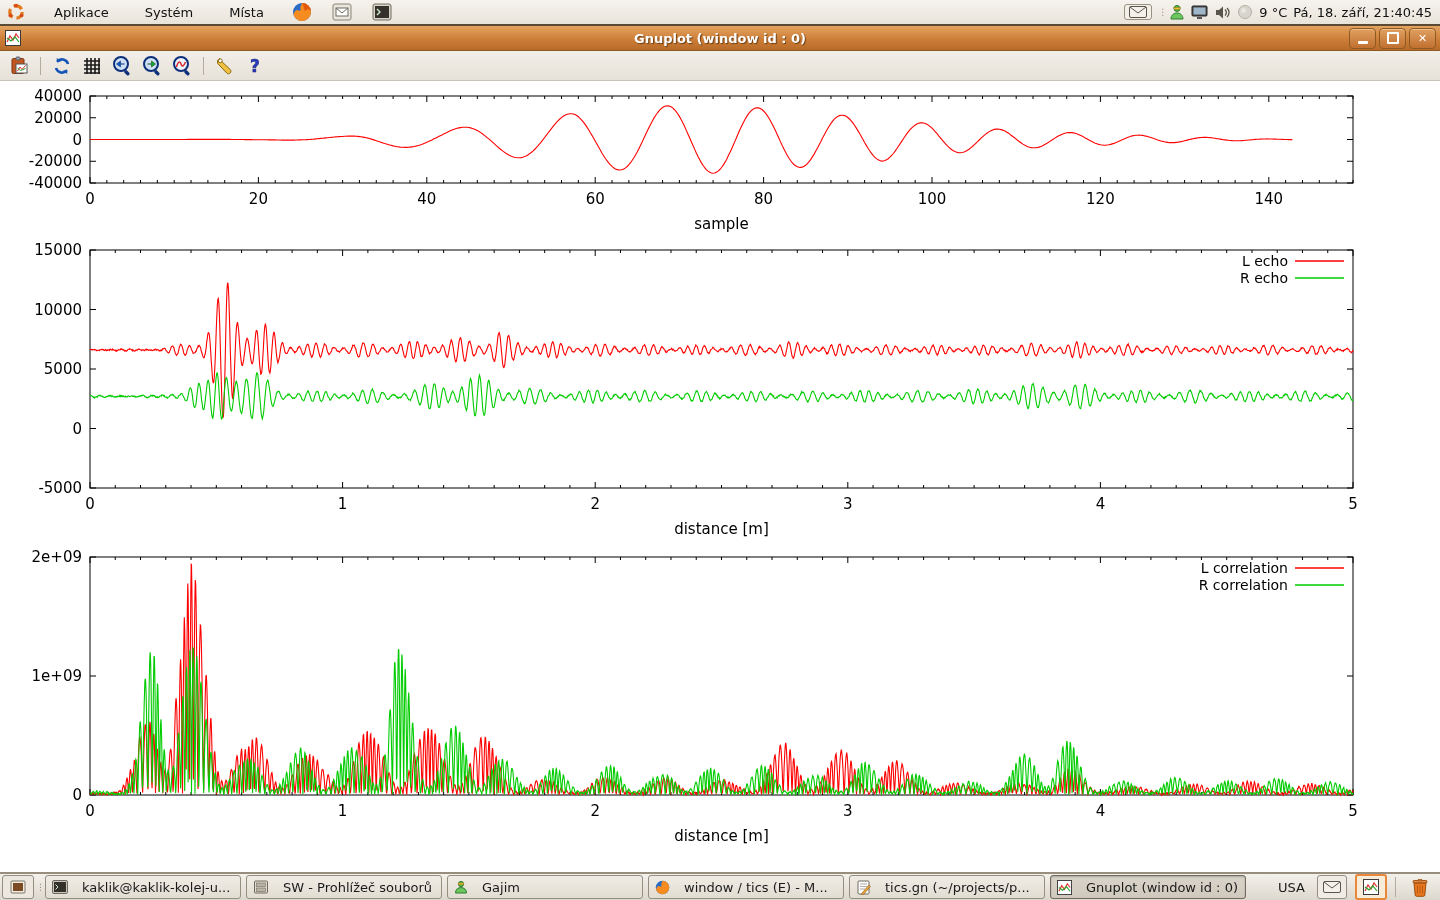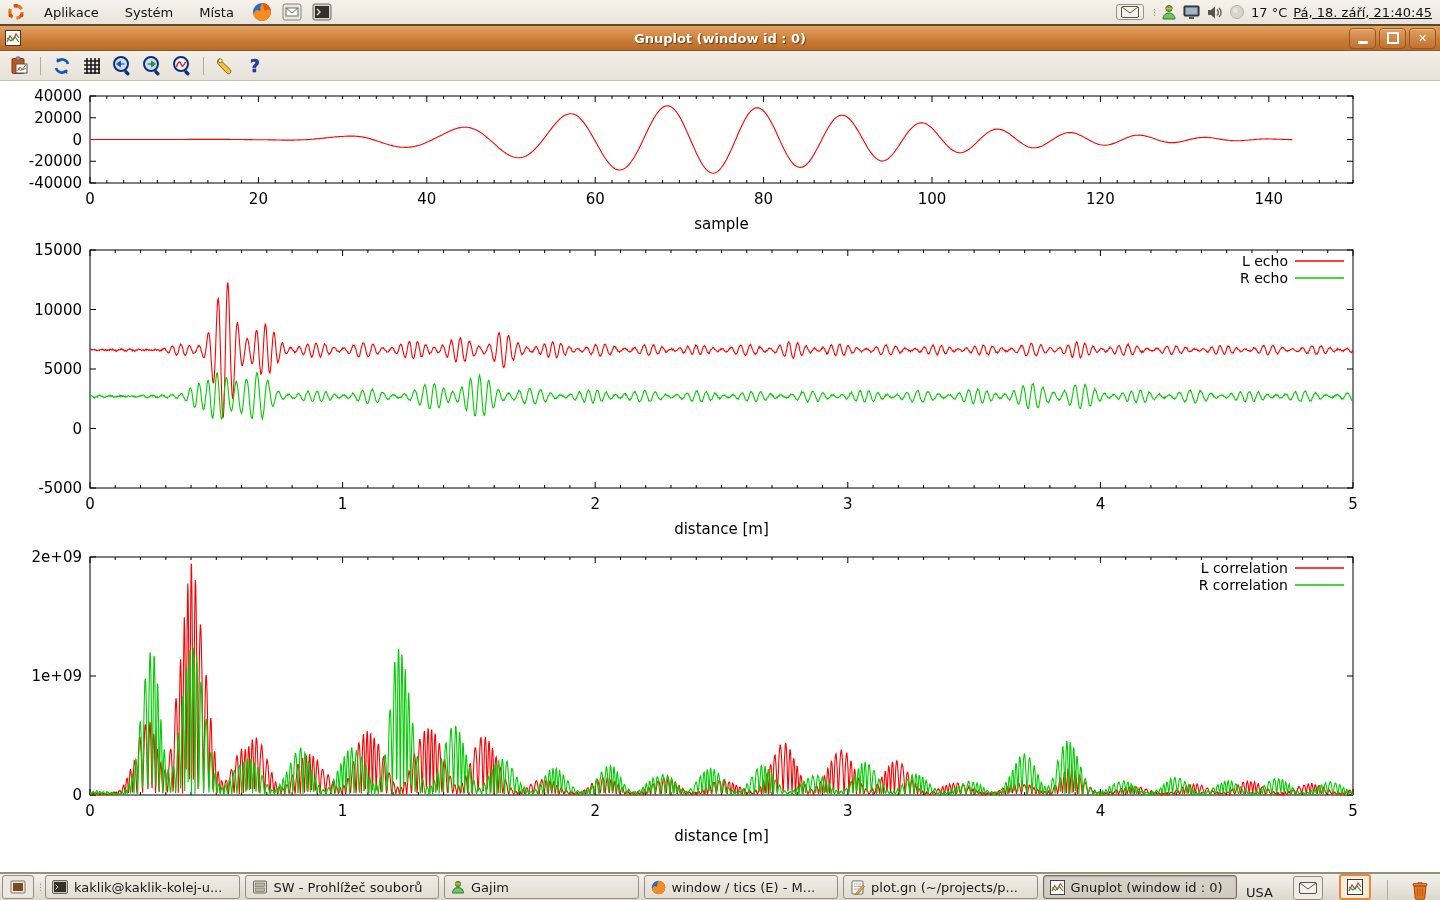--- a/index.html
+++ b/index.html
@@ -3,28 +3,28 @@
 <meta charset="utf-8">
 <style>
   html,body{margin:0;padding:0;}
   body{width:1440px;height:900px;position:relative;overflow:hidden;
        font-family:"DejaVu Sans",sans-serif;background:#fff;-webkit-font-smoothing:antialiased;}
 
   
   .top-panel{position:absolute;top:0;left:0;width:1440px;height:24px;
     background:linear-gradient(#f6f3ee,#e9e4da);border-bottom:2px solid #5a4a35;
     display:flex;align-items:center;font-size:13px;color:#111;}
-  .tp-left{display:flex;align-items:center;gap:6px;padding-left:4px;justify-content:center;}
+  .tp-left{display:flex;align-items:center;gap:16px;padding-left:4px;justify-content:center;}
   .menu-item{padding:2px 10px;cursor:default;}
   .launcher{width:22px;height:22px;display:flex;align-items:center;justify-content:center;margin:0 1px;}
   .tp-right{margin-left:auto;display:flex;align-items:center;gap:6px;padding-right:8px;}
   .tray-ico{display:flex;align-items:center;justify-content:center;}
   .indicator-frame{border:1px solid #9a9183;border-radius:3px;background:#f2efe9;padding:1px 4px;display:flex;align-items:center;}
   .grip{color:#9a9183;font-size:9px;letter-spacing:0;line-height:4px;width:5px;}
-  .clock{white-space:nowrap;text-decoration:underline;}
+  .clock{white-space:nowrap;}
 
   
   .gwindow{position:absolute;top:26px;left:0;width:1440px;height:846px;background:#fff;}
   .titlebar{position:absolute;top:0;left:0;width:1440px;height:24px;
     background:linear-gradient(#e3a35f,#cd7f39 55%,#b86a28);border-bottom:1px solid #8f5a22;
     display:flex;align-items:center;}
   .tb-icon{margin-left:5px;}
   .tb-title{position:absolute;left:0;right:0;text-align:center;color:#fff;font-weight:bold;
     font-size:13px;text-shadow:1px 1px 1px #6b3e14;}
   .tb-btns{margin-left:auto;display:flex;gap:3px;padding-right:4px;z-index:2;}
@@ -47,24 +47,24 @@
   #chart3{top:468px;height:310px;}
 
   
   .taskbar{position:absolute;bottom:0;left:0;width:1440px;height:28px;
     background:linear-gradient(#f4f1ec,#ddd8cd);border-top:2px solid #978e7e;
     display:flex;align-items:center;font-size:13px;color:#1a1a1a;box-sizing:border-box;padding:0 2px;}
   .show-desktop{width:30px;height:22px;border:1px solid #958f82;border-radius:3px;background:#ece8e0;
     display:flex;align-items:center;justify-content:center;margin-right:2px;}
   .task-grip{color:#9a9183;font-size:9px;line-height:4px;width:6px;margin-right:3px;}
   .taskitem{flex:1 1 0;max-width:182px;height:22px;border:1px solid #958f82;border-radius:3px;
-    background:linear-gradient(#f0ece5,#e2ddd2);display:flex;align-items:center;gap:6px;
+    background:linear-gradient(#f0ece5,#e2ddd2);display:flex;align-items:center;gap:14px;
     padding:0 6px;margin-right:5px;overflow:hidden;white-space:nowrap;}
   .taskitem.active{background:linear-gradient(#d9d4ca,#cfc9bd);box-shadow:inset 0 1px 2px #00000033;border-color:#6f695e;}
-  .taskbar-right{margin-left:auto;display:flex;align-items:flex-end;gap:16px;padding-right:2px;}
+  .taskbar-right{margin-left:auto;display:flex;align-items:center;gap:8px;padding-right:2px;}
   .kb-layout{padding:0 4px;}
   .tray-btn{width:28px;height:22px;border:1px solid #958f82;border-radius:3px;background:#f0ece5;
     display:flex;align-items:center;justify-content:center;}
   .tray-btn.hl{border:2px solid #e8883a;background:#f7ecd9;}
   .tb-sep{width:1px;height:20px;background:#b3ac9e;}
   svg{display:block;}
 </style>
 </head>
 <body>
 
@@ -130,21 +130,21 @@
         <path d="M2 5h3l4-3.5v12L5 10H2z" fill="#5a554b"></path>
         <path d="M11 4.5a4 4 0 0 1 0 6M13 3a6 6 0 0 1 0 9" fill="none" stroke="#5a554b" stroke-width="1.3"></path>
       </svg>
     </span>
     <span class="tray-ico">
       <svg width="16" height="16" viewBox="0 0 16 16">
         <circle cx="8" cy="8" r="6.5" fill="#d8d5cd" stroke="#b4b0a6"></circle>
         <circle cx="6.5" cy="6.5" r="2.5" fill="#e8e6e0"></circle>
       </svg>
     </span>
-    <span>17 °C</span>
+    <span>9 °C</span>
     <span class="clock">Pá, 18. září, 21:40:45</span>
   </div>
 </div>
 
 <div class="gwindow">
   <div class="titlebar">
     <span class="tb-icon">
       <svg width="16" height="16" viewBox="0 0 16 16">
         <rect x="0.5" y="0.5" width="15" height="15" fill="#fff" stroke="#3a3a3a"></rect>
         <polyline points="2,12 5,6 8,10 11,4 14,8" fill="none" stroke="#e03030" stroke-width="1.2"></polyline>
@@ -527,21 +527,21 @@
     </svg>
     <span>window / tics (E) - M...</span>
   </span>
 
   <span class="taskitem">
     <svg width="15" height="15" viewBox="0 0 15 15">
       <rect x="2" y="1" width="11" height="13" rx="1" fill="#fff" stroke="#6f6a5e"></rect>
       <path d="M4 4h7M4 6.5h7M4 9h5" stroke="#9a958a" stroke-width="0.8"></path>
       <path d="M6 13L13 5l1.5 1.5-7 8-2.3.8z" fill="#e8a33a" stroke="#8a6220" stroke-width="0.6"></path>
     </svg>
-    <span>plot.gn (~/projects/p...</span>
+    <span>tics.gn (~/projects/p...</span>
   </span>
 
   <span class="taskitem active">
     <svg width="15" height="15" viewBox="0 0 16 16">
       <rect x="0.5" y="0.5" width="15" height="15" fill="#fff" stroke="#3a3a3a"></rect>
       <polyline points="2,12 5,6 8,10 11,4 14,8" fill="none" stroke="#e03030" stroke-width="1.2"></polyline>
       <polyline points="2,8 6,11 10,7 14,12" fill="none" stroke="#27a527" stroke-width="1.2"></polyline>
     </svg>
     <span>Gnuplot (window id : 0)</span>
   </span>

